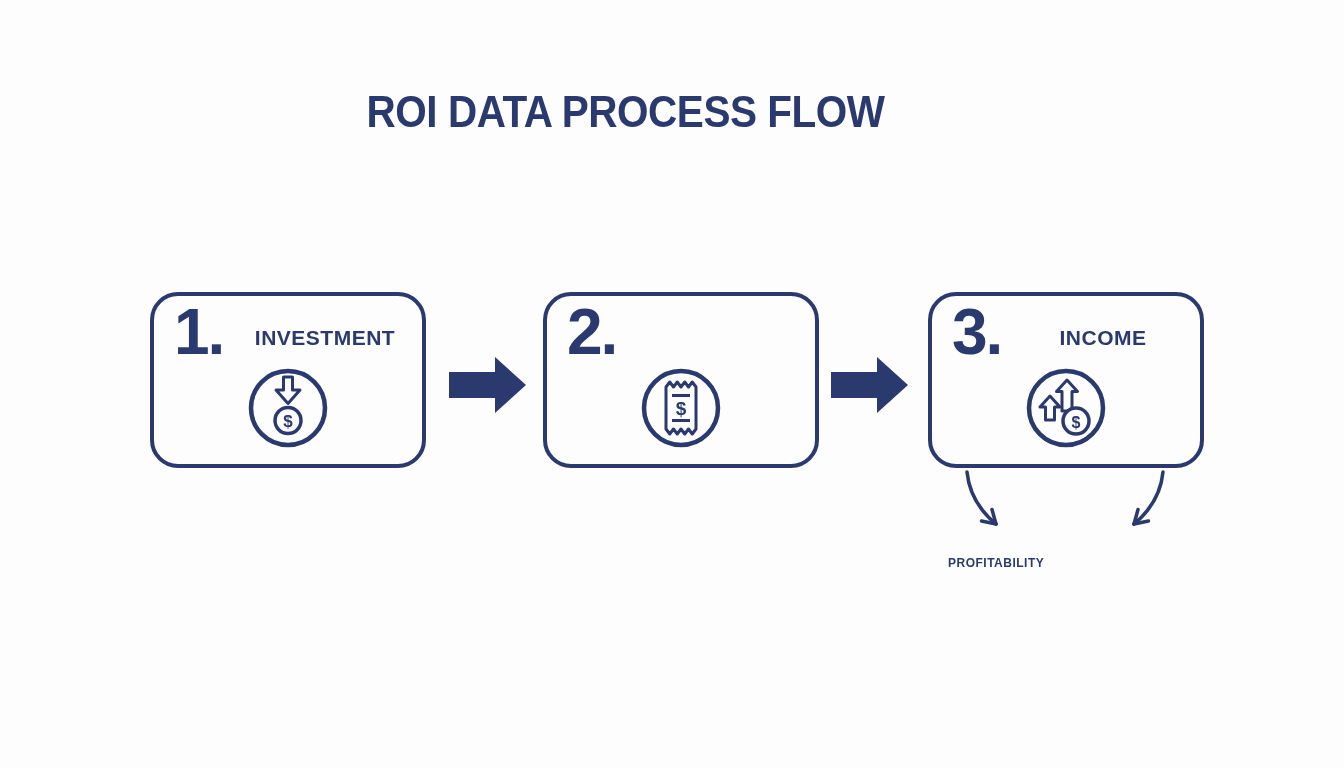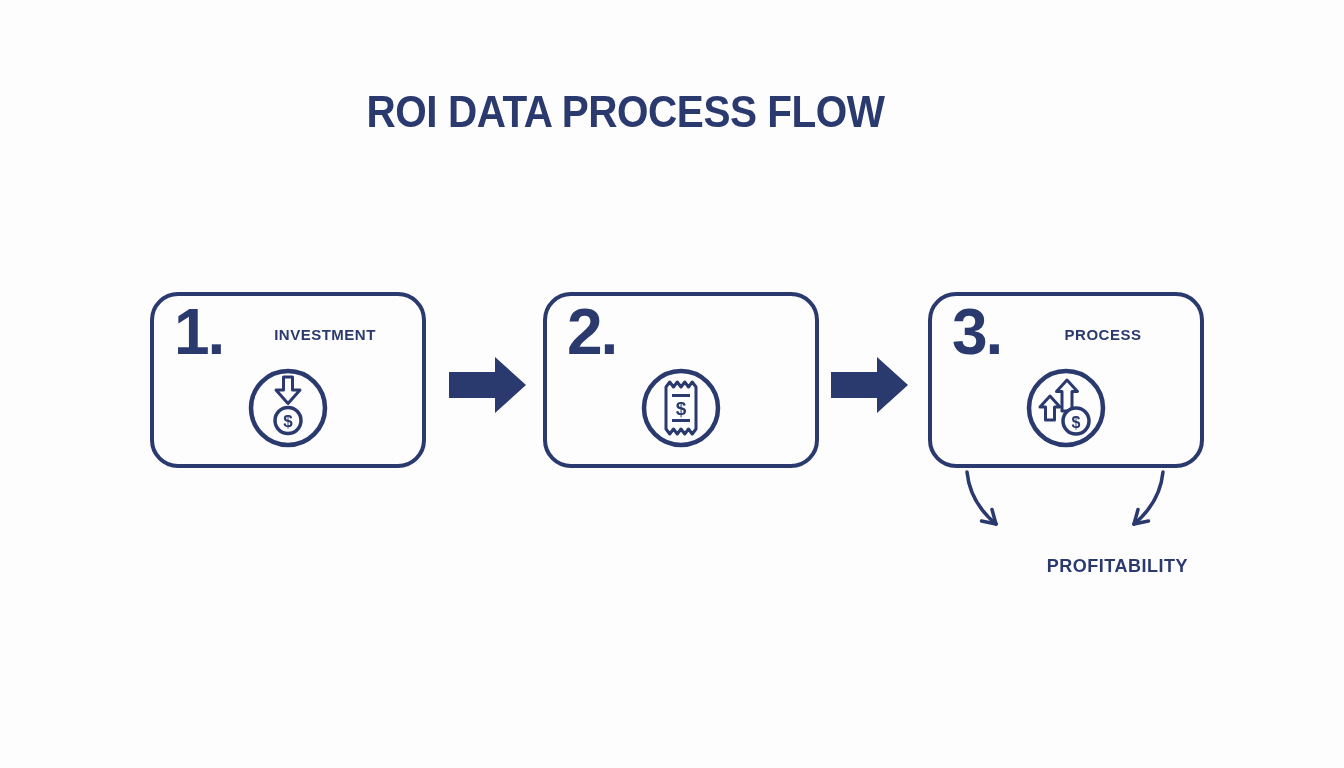--- a/index.html
+++ b/index.html
@@ -27,39 +27,39 @@
   .step-box.b1 { left: 150px; }
   .step-box.b2 { left: 543px; }
   .step-box.b3 { left: 928px; }
   .step-number {
     position: absolute; left: 20px; top: 4px;
     font-size: 64px; font-weight: 700; line-height: 1;
     letter-spacing: -2px; color: var(--navy);
   }
   .step-label {
     position: absolute; left: 78px; top: 30px; width: 186px;
-    text-align: center; font-size: 15px; font-weight: 700;
+    text-align: center; font-size: 21px; font-weight: 700;
     letter-spacing: 0.5px; color: var(--navy); white-space: nowrap;
   }
   .step-icon {
     position: absolute; left: 50%; top: 70px; transform: translateX(-50%);
   }
   
   .flow-arrow { position: absolute; top: 356px; }
   .flow-arrow.a1 { left: 449px; }
   .flow-arrow.a2 { left: 831px; }
   
   .result-title {
     position: absolute; left: 948px; top: 481px; width: 240px;
     text-align: center; font-size: 70px; font-weight: 700; line-height: 1;
     letter-spacing: 1px; color: var(--navy);
   }
   .result-subtitle {
     position: absolute; left: 948px; top: 556px; width: 240px;
-    text-align: right; font-size: 18px; font-weight: 700;
+    text-align: left; font-size: 12px; font-weight: 700;
     letter-spacing: 0.5px; color: var(--navy); white-space: nowrap;
   }
   .curve-arrow { position: absolute; top: 468px; }
   .curve-arrow.left  { left: 952px; }
   .curve-arrow.right { left: 1122px; }
   svg { display: block; }
 </style>
 </head>
 <body>
 
@@ -95,21 +95,21 @@
       <text x="42" y="42.5" text-anchor="middle" dominant-baseline="central" font-family="Liberation Sans, sans-serif" font-size="19" font-weight="bold" fill="#2b3a6e">$</text>
     </svg>
   </div>
 
   <svg class="flow-arrow a2" width="78" height="58" viewBox="0 0 78 58">
     <polygon points="0,16 46,16 46,1 77,29 46,57 46,42 0,42" fill="#2b3a6e"></polygon>
   </svg>
 
   <div class="step-box b3">
     <div class="step-number">3.</div>
-    <div class="step-label">PROCESS</div>
+    <div class="step-label">INCOME</div>
     <svg class="step-icon" width="84" height="84" viewBox="0 0 84 84" fill="none">
       <circle cx="42" cy="42" r="37" stroke="#2b3a6e" stroke-width="4.5"></circle>
       <path d="M26,30 L36,41 L30.5,41 L30.5,54 L21.5,54 L21.5,41 L16,41 Z" stroke="#2b3a6e" stroke-width="3" stroke-linejoin="round"></path>
       <path d="M43,14 L53.5,25.5 L48,25.5 L48,45 L38,45 L38,25.5 L32.5,25.5 Z" stroke="#2b3a6e" stroke-width="3" stroke-linejoin="round"></path>
       <circle cx="52" cy="55" r="13" stroke="#2b3a6e" stroke-width="3.5" fill="#fdfdfd"></circle>
       <text x="52" y="56" text-anchor="middle" dominant-baseline="central" font-family="Liberation Sans, sans-serif" font-size="16" font-weight="bold" fill="#2b3a6e">$</text>
     </svg>
   </div>
 
   <svg class="curve-arrow left" width="56" height="66" viewBox="0 0 56 66" fill="none">

